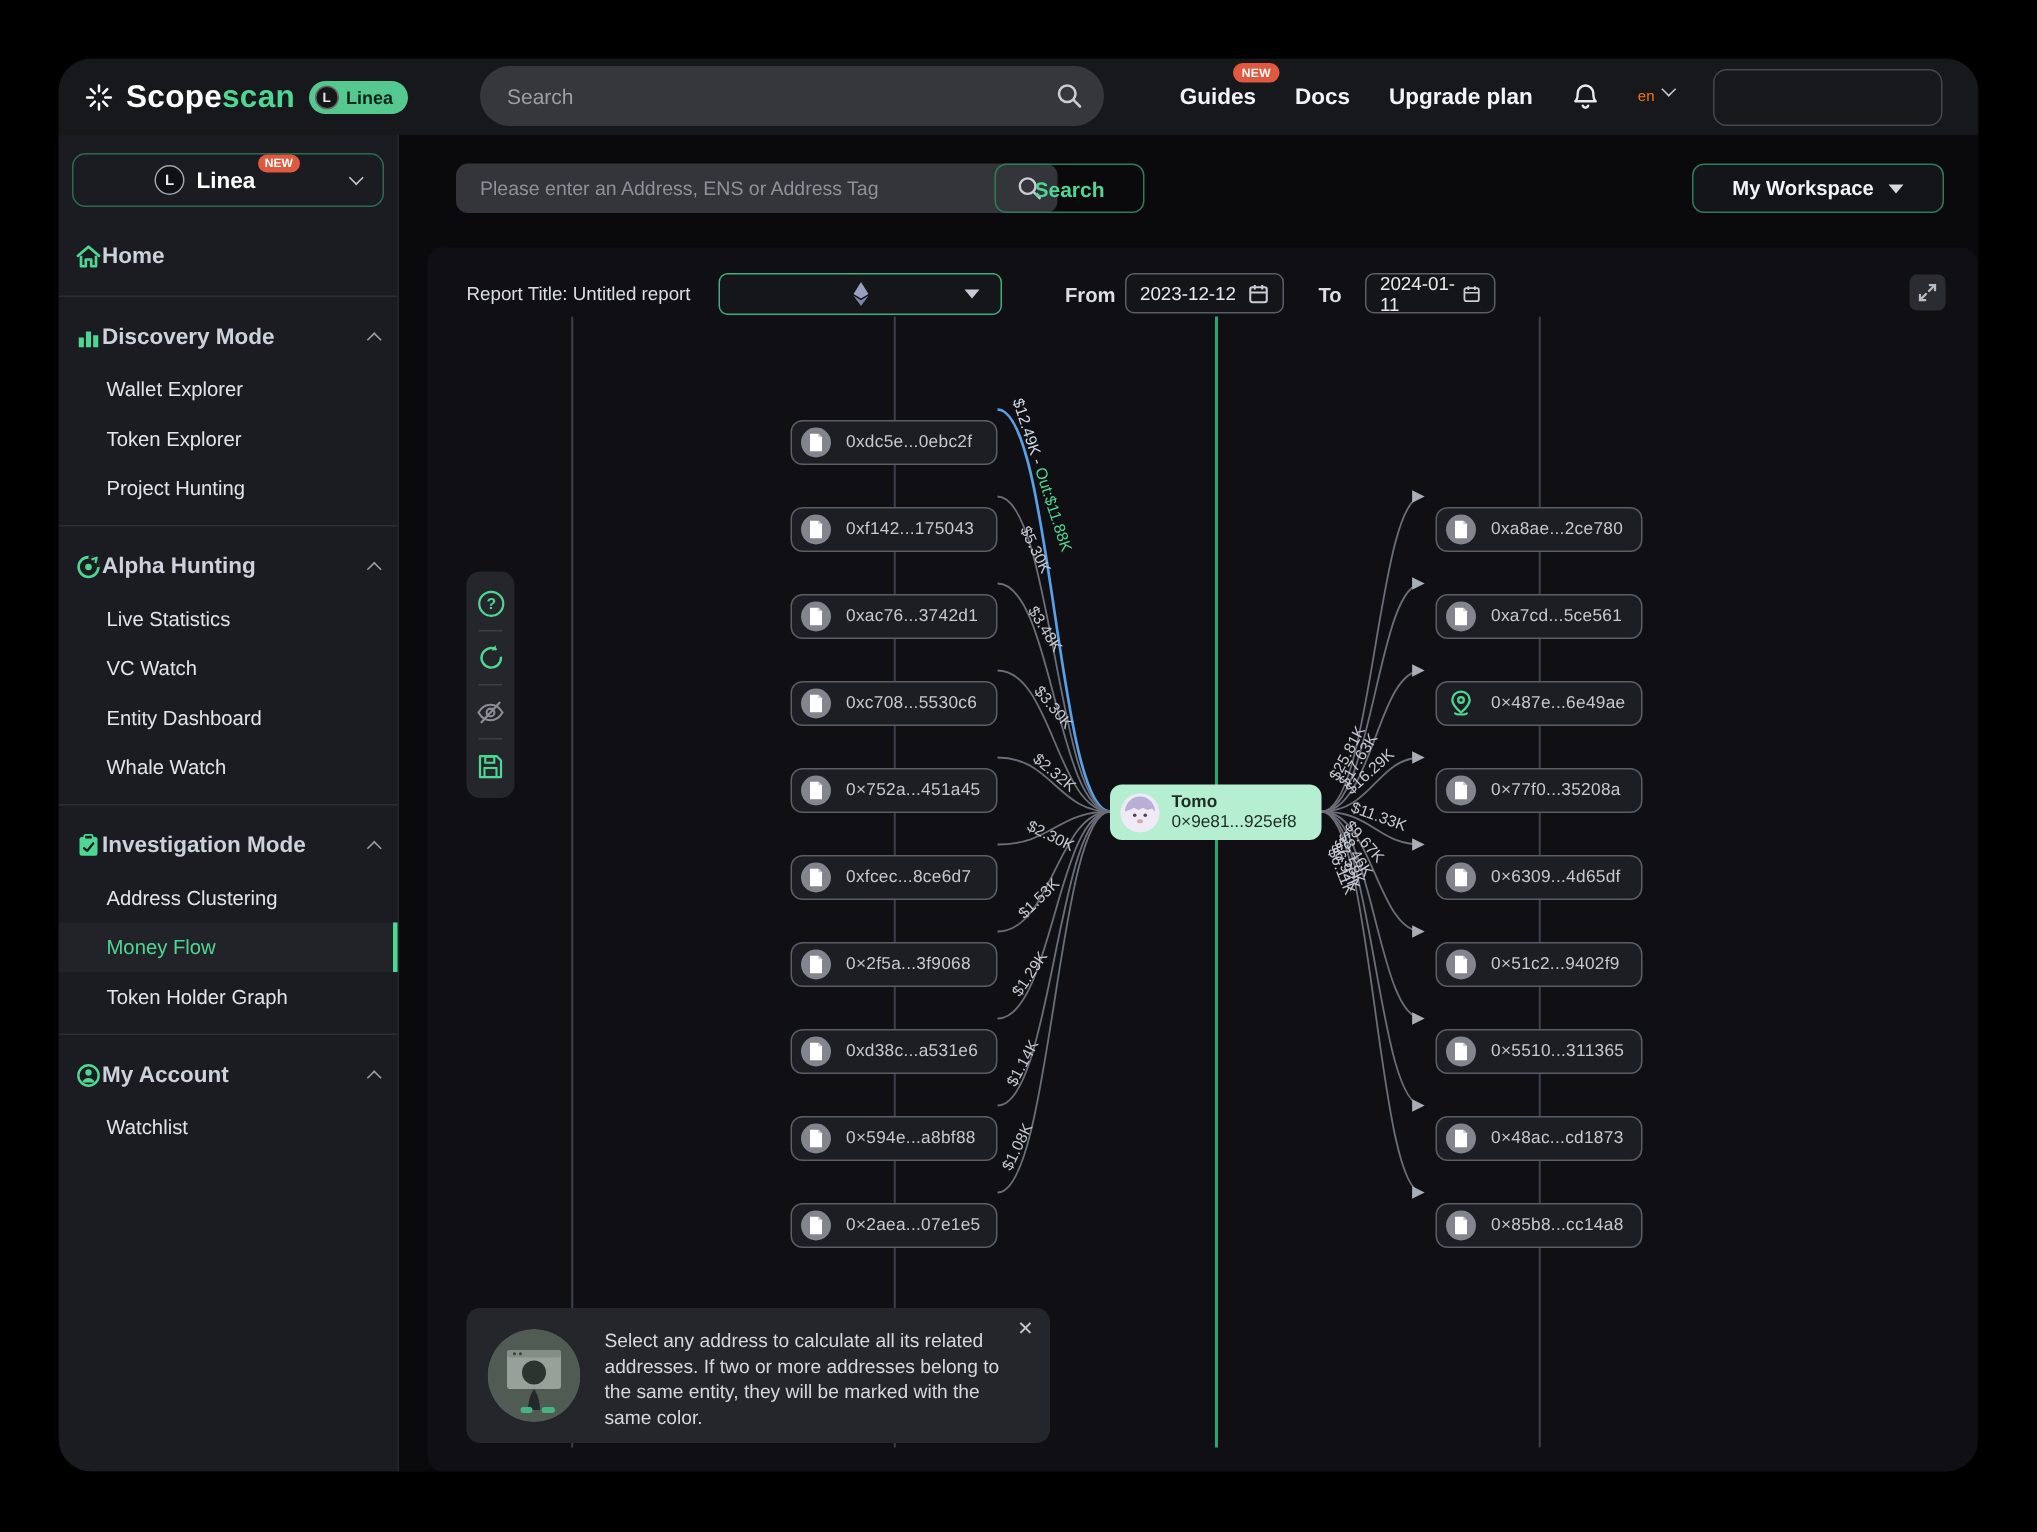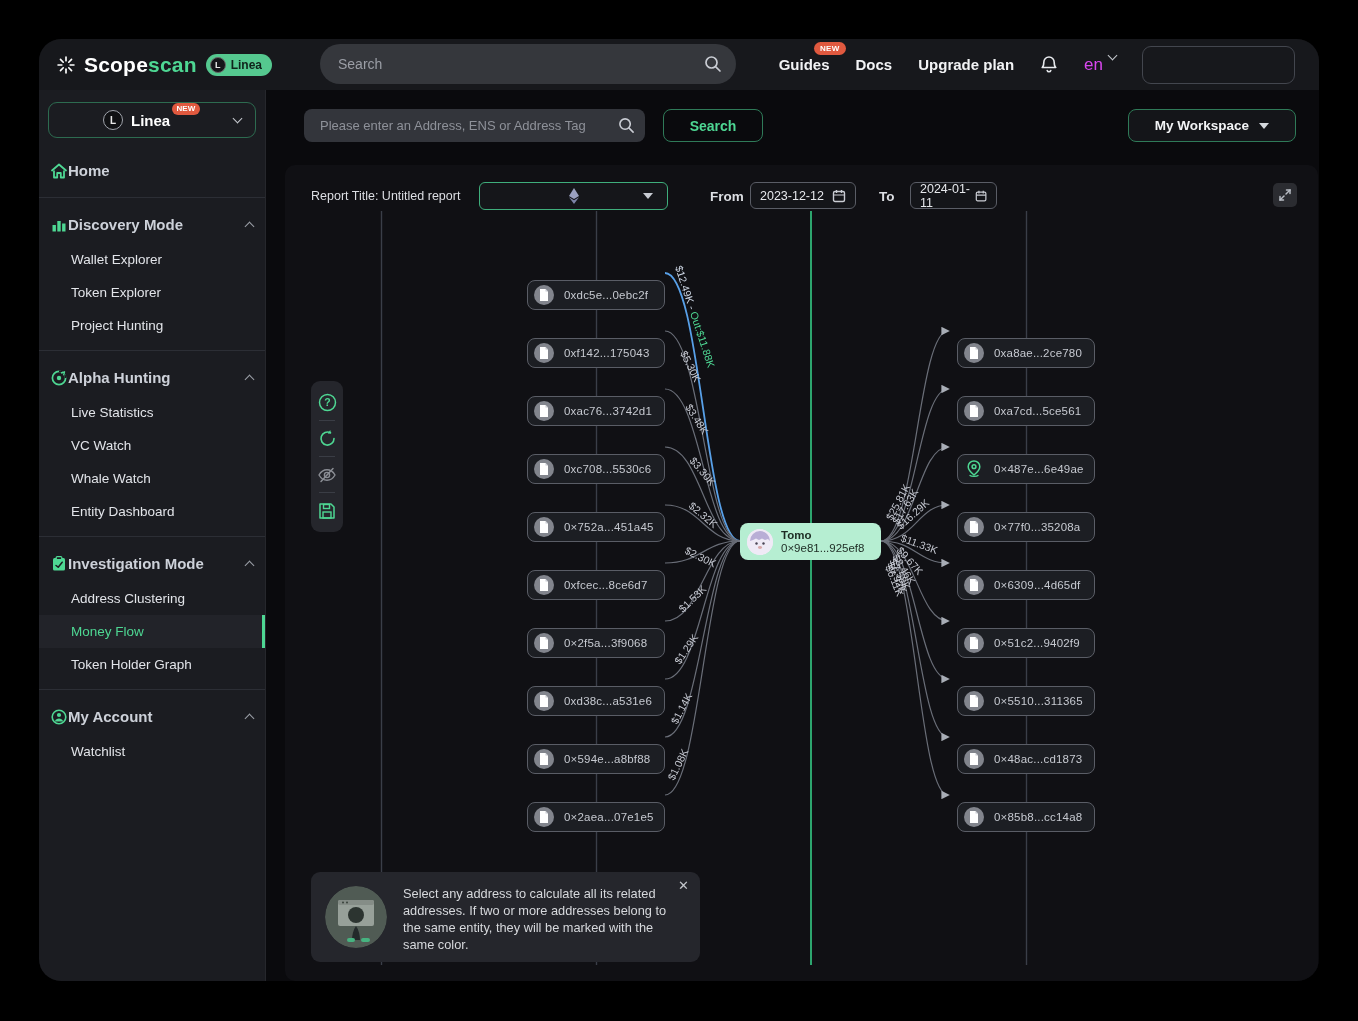--- a/index.html
+++ b/index.html
@@ -13,21 +13,21 @@
   .brand-name{font-size:21px;font-weight:bold;color:#fff;letter-spacing:.2px;}
   .brand-name .green{color:#4ed793;}
   .linea-pill{display:flex;align-items:center;gap:5px;background:#55c88f;color:#10231a;font-size:12px;font-weight:bold;border-radius:12px;padding:3px 10px 3px 4px;}
   .linea-circ{width:16px;height:16px;border-radius:50%;background:#15161a;color:#e8e8e8;font-size:9px;display:flex;align-items:center;justify-content:center;border:1px solid #666;}
   .topsearch{position:absolute;left:281px;top:5px;width:416px;height:40px;background:#35373c;border-radius:20px;display:flex;align-items:center;padding:0 14px 0 16px;}
   .topsearch input{flex:1;background:transparent;border:none;outline:none;color:#d7d9de;font-size:14px;}
   .topsearch input::placeholder{color:#9b9ea6;}
   .topnav{position:absolute;right:0;top:0;height:51px;display:flex;align-items:center;gap:26px;padding-right:24px;}
   .navitem{color:#f2f3f5;font-size:15px;font-weight:bold;position:relative;cursor:pointer;}
   .newbadge{position:absolute;top:-14px;right:-16px;background:#e0593f;color:#fff;font-size:8px;font-weight:bold;padding:2px 6px;border-radius:8px;letter-spacing:.3px;}
-  .lang{display:flex;align-items:flex-start;gap:6px;color:#d946ef;font-size:17px;}
+  .lang{display:flex;align-items:flex-start;gap:6px;color:#f97316;font-size:10px;}
   .chev-down{width:7px;height:7px;border-right:1.6px solid #c7cad0;border-bottom:1.6px solid #c7cad0;transform:rotate(45deg);margin-top:-3px;}
   .wallet-btn{width:153px;height:38px;border:1px solid #43464e;border-radius:9px;background:transparent;}
 
   
   .sidebar{position:absolute;left:0;top:51px;width:227px;bottom:0;background:#1b1c21;border-right:1px solid #26272c;}
   .network-btn{margin:12px 9px 14px 9px;height:36px;border:1px solid #2d6b50;border-radius:9px;display:flex;align-items:center;padding:0 12px;gap:8px;position:relative;}
   .net-circ{width:20px;height:20px;border-radius:50%;background:#101114;border:1.6px solid #9fa3ab;color:#e8e8e8;font-size:10px;font-weight:bold;display:flex;align-items:center;justify-content:center;margin-left:42px;}
   .net-label{color:#fff;font-weight:bold;font-size:15px;position:relative;}
   .net-new{position:absolute;top:-9px;right:-30px;background:#e0593f;color:#fff;font-size:8px;font-weight:bold;padding:1.5px 5px;border-radius:7px;}
   .network-btn .chev-down{position:absolute;right:14px;}
@@ -35,21 +35,21 @@
   .side-row .lbl{color:#cdd1d9;font-size:15px;font-weight:bold;flex:1;}
   .chev-up{width:7px;height:7px;border-left:1.6px solid #9ca0a8;border-top:1.6px solid #9ca0a8;transform:rotate(45deg);margin-top:3px;}
   .sub-row{height:33px;display:flex;align-items:center;padding-left:32px;color:#e2e4e9;font-size:13.5px;cursor:pointer;position:relative;}
   .sub-row.active{background:#222329;color:#4ed793;}
   .sub-row.active::after{content:"";position:absolute;right:0;top:0;bottom:0;width:3px;background:#4ed793;}
   .side-div{height:1px;background:#2c2e35;margin:8px 0;}
   .sicon{width:18px;height:18px;flex:none;}
 
   
   .main{position:absolute;left:227px;top:51px;right:0;bottom:0;background:#0a0a0d;}
-  .addr-input{position:absolute;left:38px;top:19px;width:341px;height:33px;background:#33353b;border-radius:8px;display:flex;align-items:center;padding:0 10px 0 14px;}
+  .addr-input{position:absolute;left:38px;top:19px;width:401px;height:33px;background:#33353b;border-radius:8px;display:flex;align-items:center;padding:0 10px 0 14px;}
   .addr-input input{flex:1;background:transparent;border:none;outline:none;color:#d7d9de;font-size:13px;}
   .addr-input input::placeholder{color:#8e9199;}
   .search-btn{position:absolute;left:397px;top:19px;width:100px;height:33px;border:1px solid #2f7a58;border-radius:8px;background:transparent;color:#4ed793;font-size:14px;font-weight:bold;display:flex;align-items:center;justify-content:center;cursor:pointer;}
   .workspace-btn{position:absolute;left:862px;top:19px;width:168px;height:33px;border:1px solid #2f7a58;border-radius:8px;background:#141519;color:#f2f3f5;font-size:13.5px;font-weight:bold;display:flex;align-items:center;justify-content:center;gap:10px;cursor:pointer;}
   .tri-down{width:0;height:0;border-left:5px solid transparent;border-right:5px solid transparent;border-top:6px solid #d5d8dd;}
 
   
   .canvas{position:absolute;left:19px;top:75px;width:1033px;height:816px;background:#101014;border-radius:10px;overflow:hidden;}
   .graph-svg{position:absolute;left:0;top:0;}
   .report-row{position:absolute;left:0;top:0;right:0;height:56px;}
@@ -167,22 +167,22 @@
         <circle cx="9" cy="9" r="6.6" fill="none" stroke="#4ed793" stroke-width="1.7"></circle>
         <circle cx="9" cy="9" r="2.2" fill="#4ed793"></circle>
         <path d="M9 2.4 A6.6 6.6 0 0 1 15.6 9" fill="none" stroke="#1b1c21" stroke-width="1.7"></path>
         <path d="M11 4 L14.5 2.8 L13.6 6.4" fill="none" stroke="#4ed793" stroke-width="1.4" stroke-linejoin="round"></path>
       </svg>
       <span class="lbl">Alpha Hunting</span>
       <span class="chev-up"></span>
     </div>
     <div class="sub-row">Live Statistics</div>
     <div class="sub-row">VC Watch</div>
+    <div class="sub-row">Entity Dashboard</div>
     <div class="sub-row">Whale Watch</div>
-    <div class="sub-row">Entity Dashboard</div>
     <div class="side-div"></div>
 
     <div class="side-row">
       <svg class="sicon" viewBox="0 0 18 18">
         <rect x="3" y="3" width="12" height="12.5" rx="1.5" fill="#4ed793"></rect>
         <rect x="6.2" y="1.6" width="5.6" height="3" rx="1" fill="#1b1c21" stroke="#4ed793" stroke-width="1.2"></rect>
         <path d="M6 10.5 L8.2 12.2 L12.2 7.2" fill="none" stroke="#1b1c21" stroke-width="1.5" stroke-linecap="round" stroke-linejoin="round"></path>
       </svg>
       <span class="lbl">Investigation Mode</span>
       <span class="chev-up"></span>

